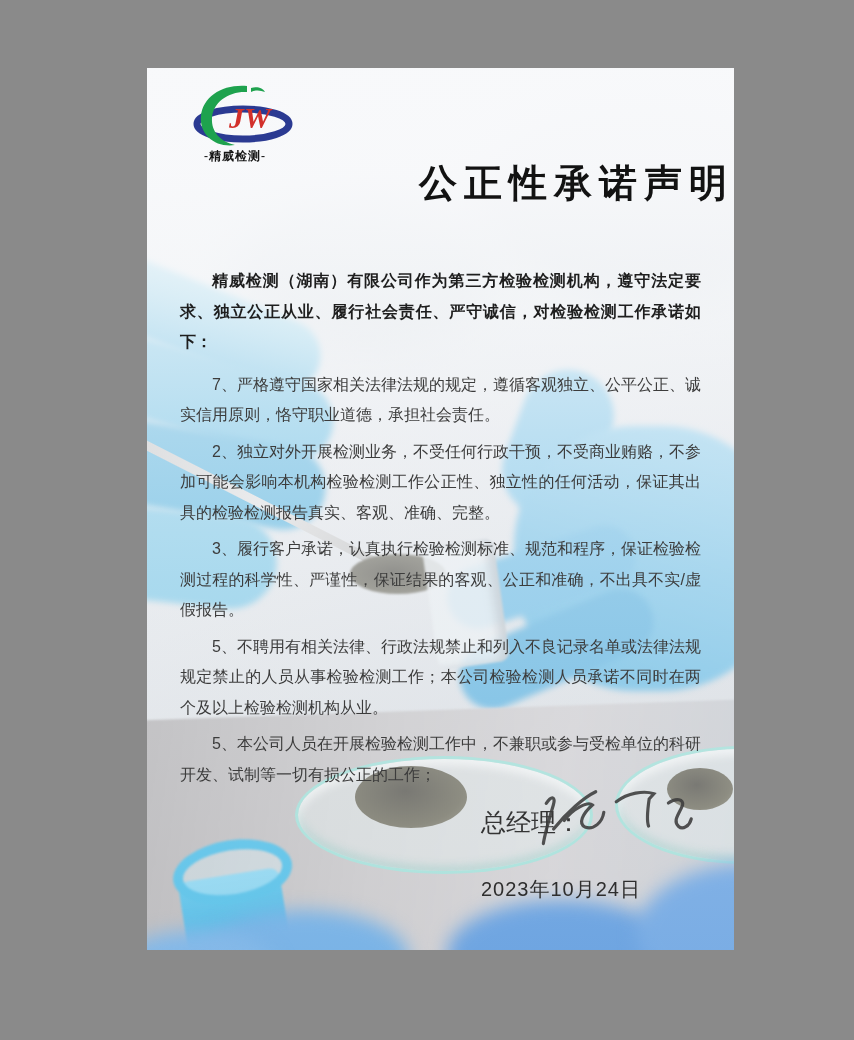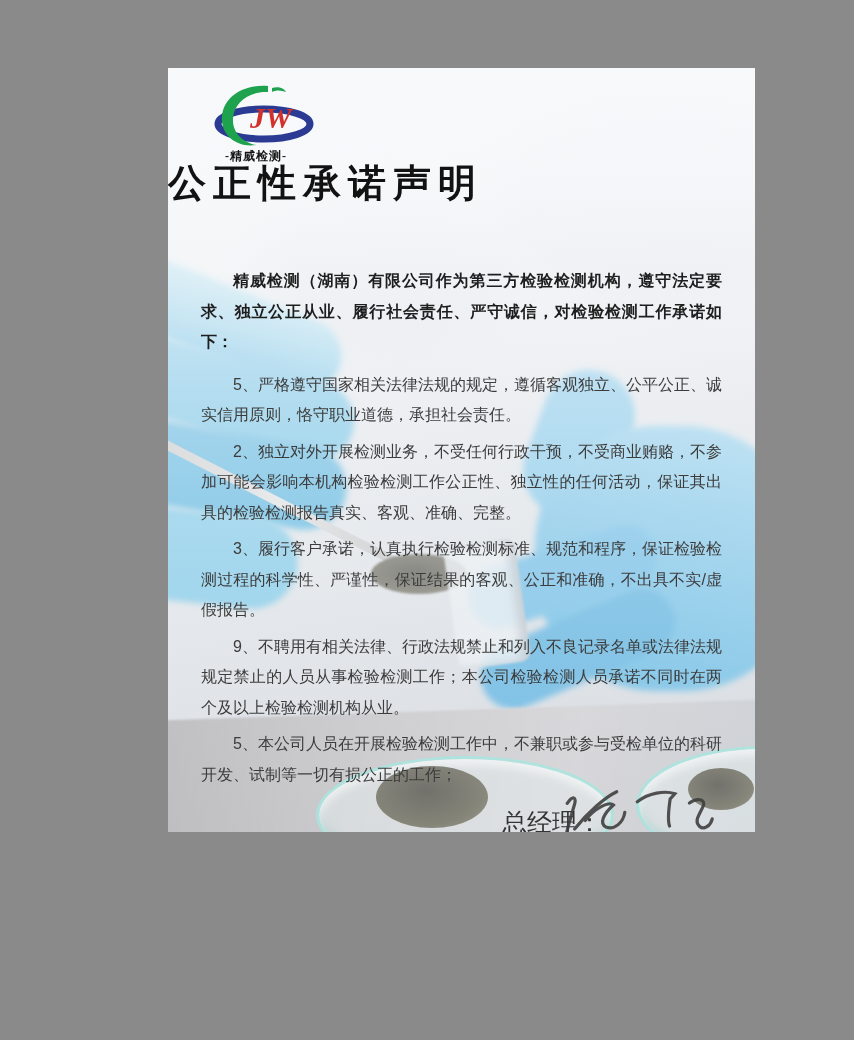--- a/index.html
+++ b/index.html
@@ -4,21 +4,21 @@
 <style>
   html,body{margin:0;padding:0;}
   body{
     width:854px;height:1040px;
     background:#8a8a8a;
     position:relative;
     font-family:"Liberation Sans","DejaVu Sans",sans-serif;
     overflow:hidden;
   }
   .document{
-    position:absolute;left:168px;top:68px;width:587px;height:764px;
+    position:absolute;left:147px;top:68px;width:587px;height:882px;
     background:linear-gradient(165deg,#f4f5f7 0%,#ebedf0 30%,#e2e5e9 55%,#d8dce1 78%,#d0d5db 100%);
     overflow:hidden;
   }
   
   .bg-layer{position:absolute;inset:0;overflow:hidden;}
   .wisp{position:absolute;border-radius:50%;filter:blur(18px);}
   .wisp.w1{left:330px;top:30px;width:320px;height:200px;background:rgba(203,208,215,0.45);}
   .wisp.w2{left:90px;top:120px;width:260px;height:160px;background:rgba(210,214,220,0.4);}
   .glove{position:absolute;border-radius:48px;filter:blur(3px);}
   .gl1{left:-70px;top:218px;width:250px;height:72px;transform:rotate(22deg);background:linear-gradient(#9bd8ee,#62bce4);}
@@ -67,21 +67,21 @@
       rgba(246,248,250,0.74) 26%,rgba(244,246,249,0.52) 42%,
       rgba(242,245,248,0.38) 58%,rgba(240,244,247,0.3) 72%,
       rgba(238,242,246,0.2) 100%);}
   
   .fg{position:absolute;inset:0;}
   .logo{position:absolute;left:38px;top:16px;width:118px;height:66px;}
   .logo svg{display:block;}
   .brand{position:absolute;left:18px;top:80px;width:140px;text-align:center;
     font-family:"Liberation Serif","DejaVu Serif",serif;font-weight:bold;
     font-size:12px;color:#151515;letter-spacing:1px;white-space:nowrap;}
-  .title{position:absolute;left:0;right:0;top:90px;text-align:left;
+  .title{position:absolute;left:0;right:0;top:90px;text-align:right;
     font-family:"Liberation Serif","DejaVu Serif",serif;font-weight:bold;
     font-size:38px;color:#121212;letter-spacing:7px;}
   .content{position:absolute;left:33px;right:33px;top:150px;
     font-size:16px;line-height:30.5px;color:#3c3c3c;text-align:justify;margin-top:48px;}
   .content p{margin:0 0 6px 0;text-indent:2em;}
   .content p.intro{font-weight:bold;color:#1e1e1e;margin-bottom:12px;}
   .sig-row{position:absolute;left:334px;top:738px;font-size:25px;color:#343434;}
   .sig-svg{position:absolute;left:384px;top:712px;}
   .date{position:absolute;left:334px;top:808px;font-size:20px;color:#2e2e2e;letter-spacing:1px;}
 </style>
@@ -135,24 +135,24 @@
         <text x="44" y="44" font-family="Liberation Serif, DejaVu Serif, serif" font-style="italic" font-weight="bold" font-size="30" fill="#d2302b">JW</text>
       </svg>
     </div>
 
     <div class="brand">-精威检测-</div>
 
     <div class="title">公正性承诺声明</div>
 
     <div class="content">
       <p class="intro">精威检测（湖南）有限公司作为第三方检验检测机构，遵守法定要求、独立公正从业、履行社会责任、严守诚信，对检验检测工作承诺如下：</p>
-      <p>5、严格遵守国家相关法律法规的规定，遵循客观独立、公平公正、诚实信用原则，恪守职业道德，承担社会责任。</p>
+      <p>7、严格遵守国家相关法律法规的规定，遵循客观独立、公平公正、诚实信用原则，恪守职业道德，承担社会责任。</p>
       <p>2、独立对外开展检测业务，不受任何行政干预，不受商业贿赂，不参加可能会影响本机构检验检测工作公正性、独立性的任何活动，保证其出具的检验检测报告真实、客观、准确、完整。</p>
       <p>3、履行客户承诺，认真执行检验检测标准、规范和程序，保证检验检测过程的科学性、严谨性，保证结果的客观、公正和准确，不出具不实/虚假报告。</p>
-      <p>9、不聘用有相关法律、行政法规禁止和列入不良记录名单或法律法规规定禁止的人员从事检验检测工作；本公司检验检测人员承诺不同时在两个及以上检验检测机构从业。</p>
+      <p>5、不聘用有相关法律、行政法规禁止和列入不良记录名单或法律法规规定禁止的人员从事检验检测工作；本公司检验检测人员承诺不同时在两个及以上检验检测机构从业。</p>
       <p>5、本公司人员在开展检验检测工作中，不兼职或参与受检单位的科研开发、试制等一切有损公正的工作；</p>
     </div>
 
     <div class="sig-row">总经理：</div>
 
     <svg class="sig-svg" width="165" height="72" viewBox="0 0 165 72">
       <g fill="none" stroke="#3c3c3c" stroke-width="3.2" stroke-linecap="round" opacity="0.88" transform="rotate(-3 80 36)">
         <path d="M16,20 C22,12 26,14 23,22 C18,36 13,50 11,60"></path>
         <path d="M22,46 C36,30 54,16 66,11"></path>
         <path d="M33,38 C43,26 58,20 62,24 C52,32 46,42 54,46 C62,49 71,42 73,32"></path>

